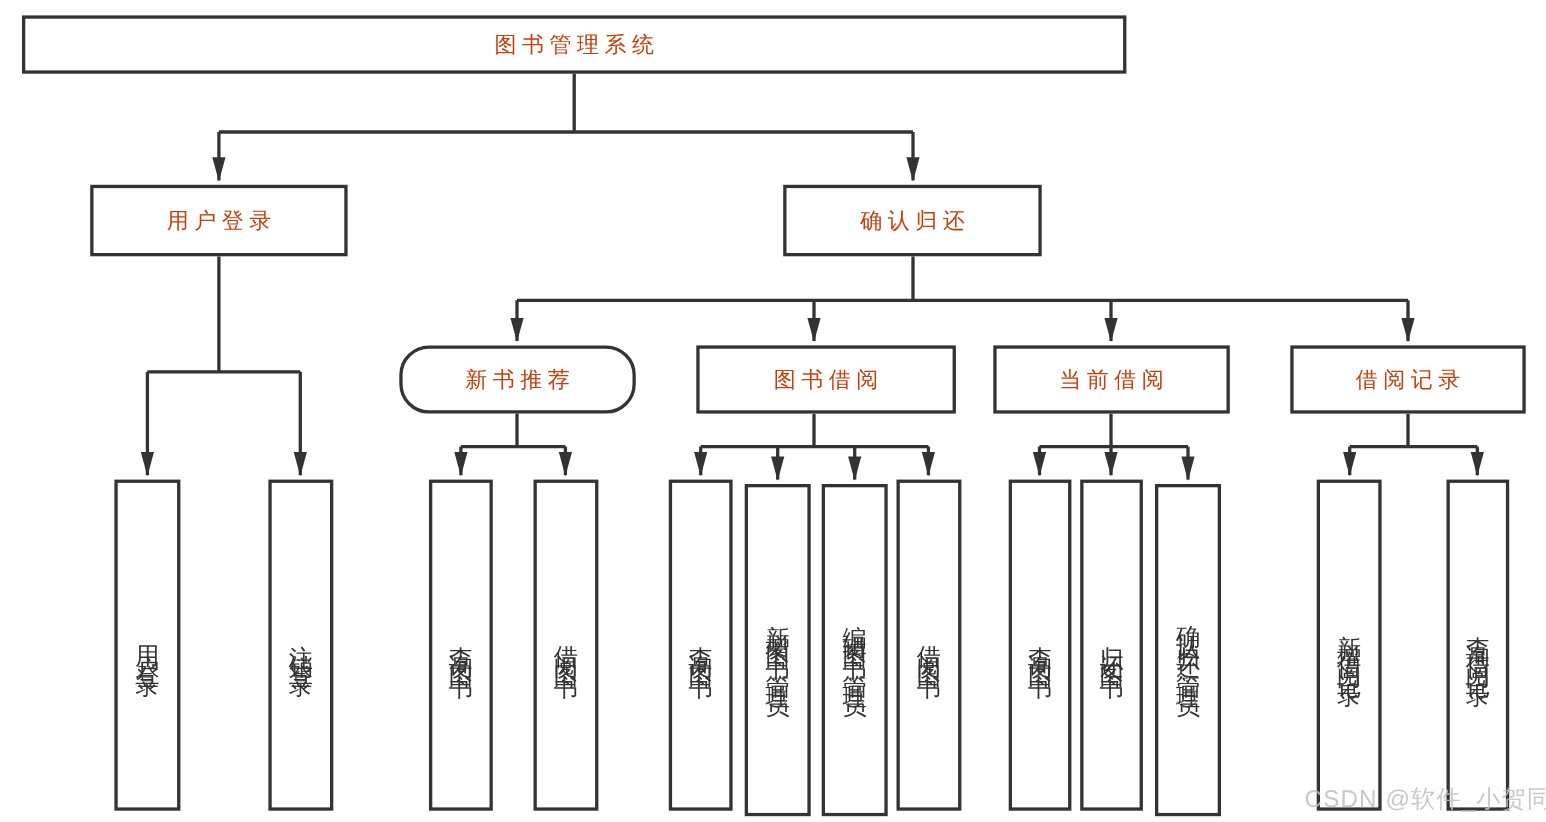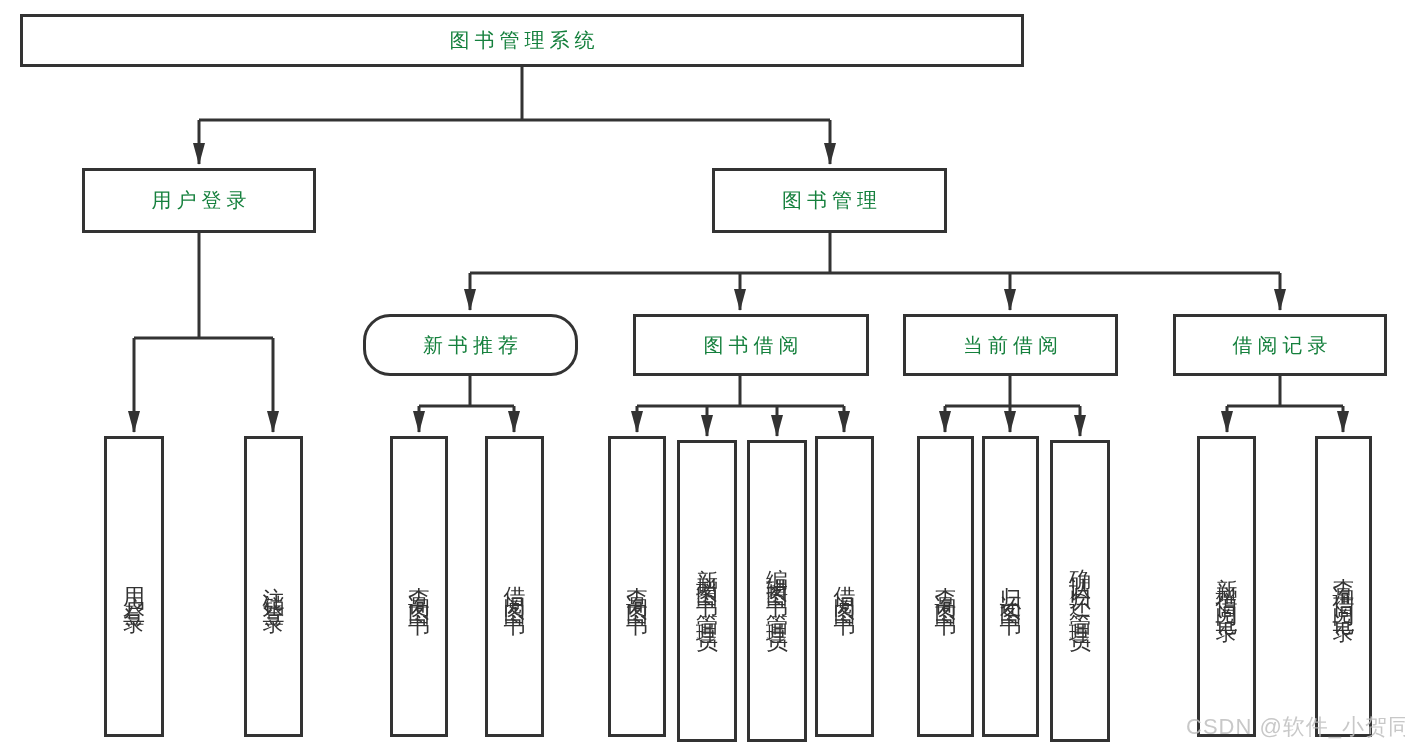--- a/index.html
+++ b/index.html
@@ -26,21 +26,21 @@
     display: flex;
     align-items: center;
     justify-content: center;
     z-index: 2;
   }
   .h-node span {
     font-size: 20px;
     letter-spacing: 5px;
     text-indent: 5px;
     white-space: nowrap;
-    color: #15803d;
+    color: #c2410c;
   }
   .leaf span {
     writing-mode: vertical-rl;
     font-size: 22px;
     letter-spacing: 9px;
     color: #333333;
   }
   .watermark {
     position: absolute;
     left: 1186px;
@@ -101,21 +101,21 @@
   </svg>
 
   <div class="node h-node" style="left:20px; top:14px; width:1004px; height:53px;">
     <span>图书管理系统</span>
   </div>
 
   <div class="node h-node" style="left:82px; top:168px; width:234px; height:65px;">
     <span>用户登录</span>
   </div>
   <div class="node h-node" style="left:712px; top:168px; width:235px; height:65px;">
-    <span>图书管理</span>
+    <span>确认归还</span>
   </div>
 
   <div class="node h-node" style="left:363px; top:314px; width:215px; height:62px;border-radius:27px;">
     <span>新书推荐</span>
   </div>
   <div class="node h-node" style="left:633px; top:314px; width:236px; height:62px;">
     <span>图书借阅</span>
   </div>
   <div class="node h-node" style="left:903px; top:314px; width:215px; height:62px;text-align:center;">
     <span>当前借阅</span>

